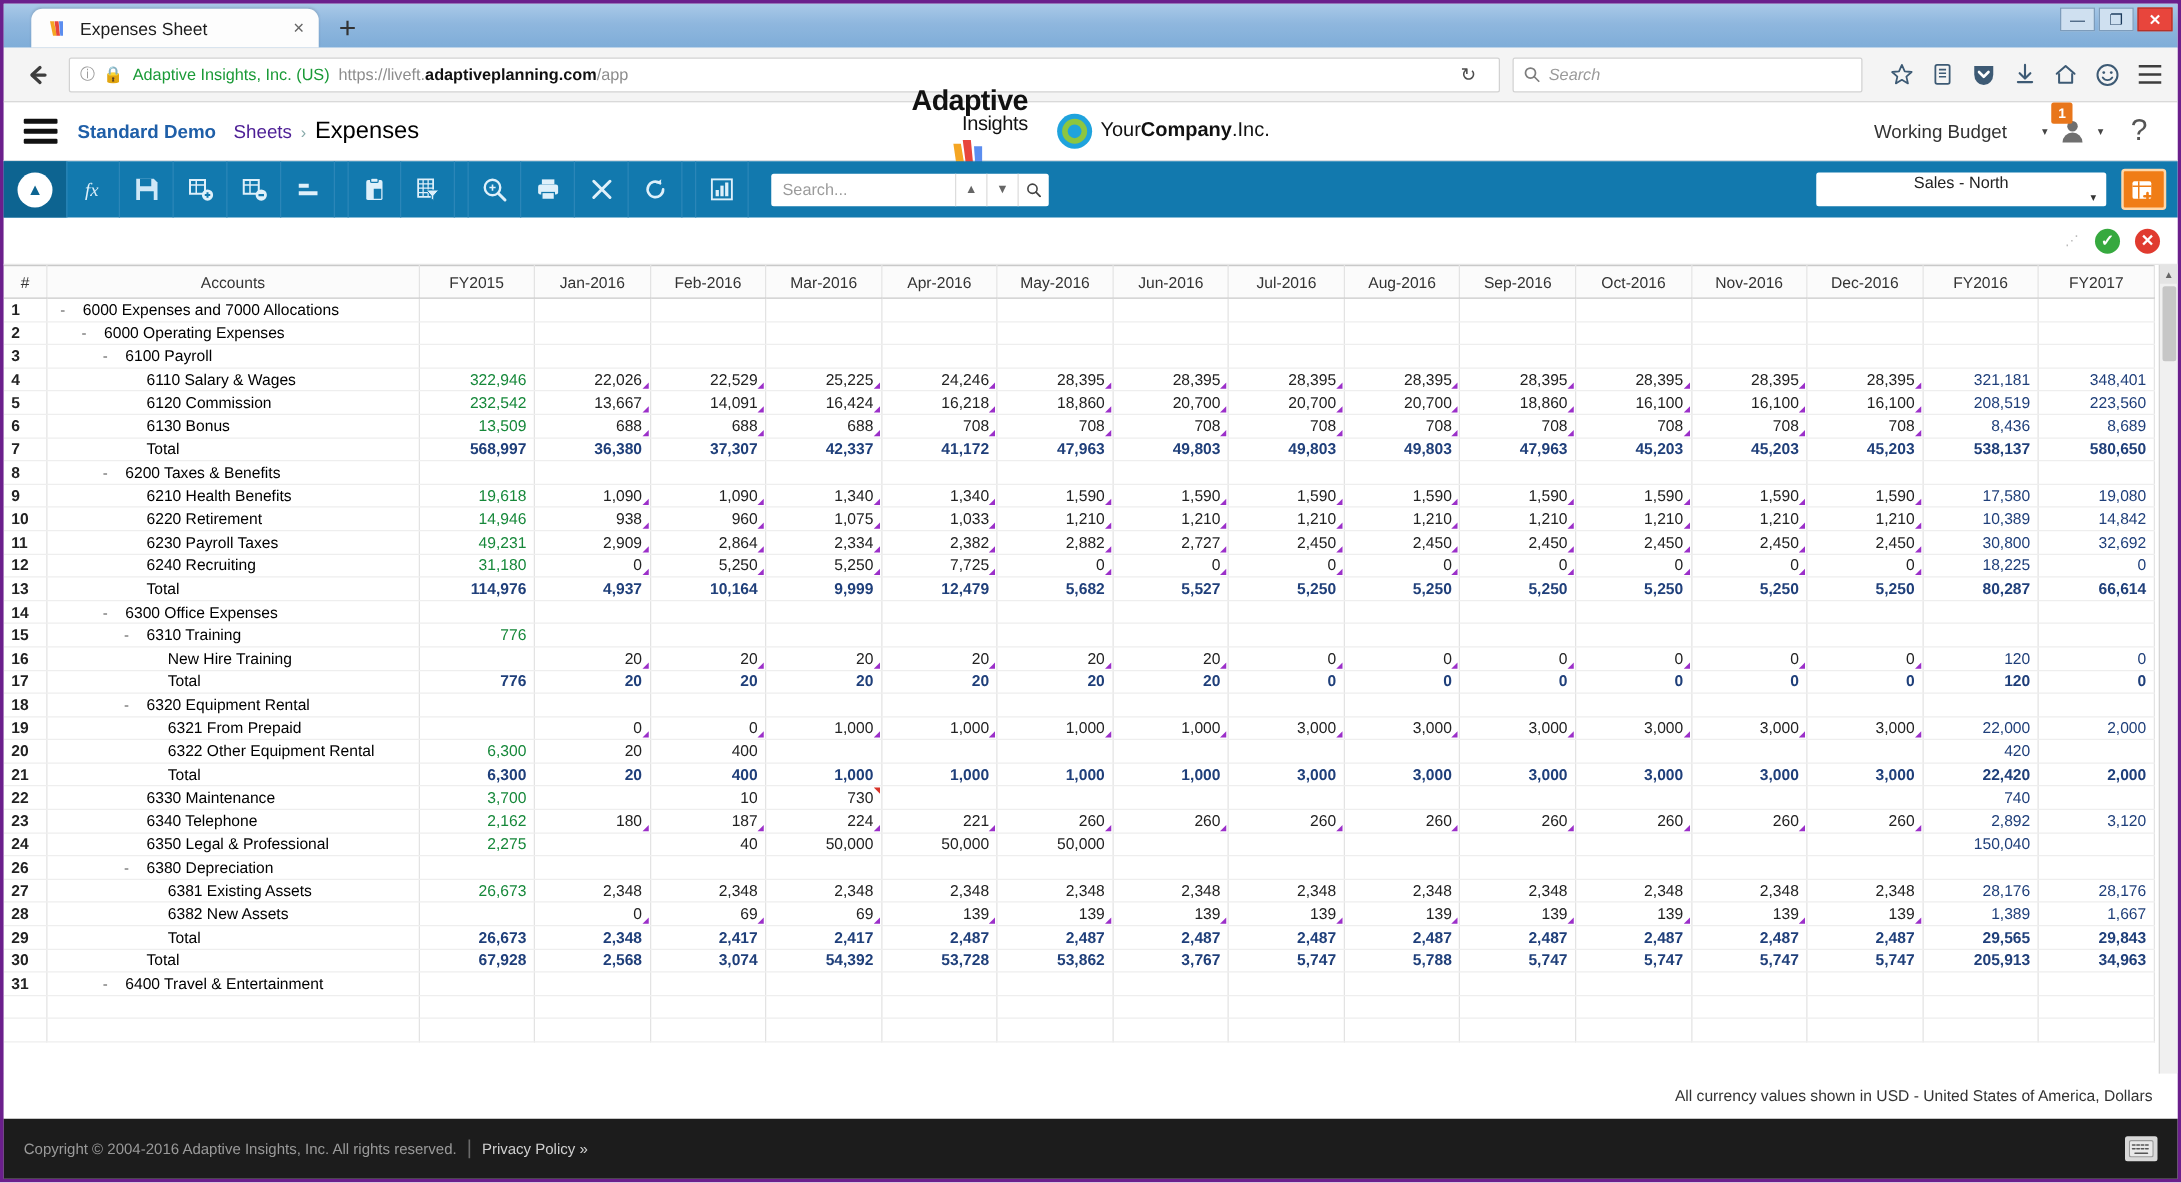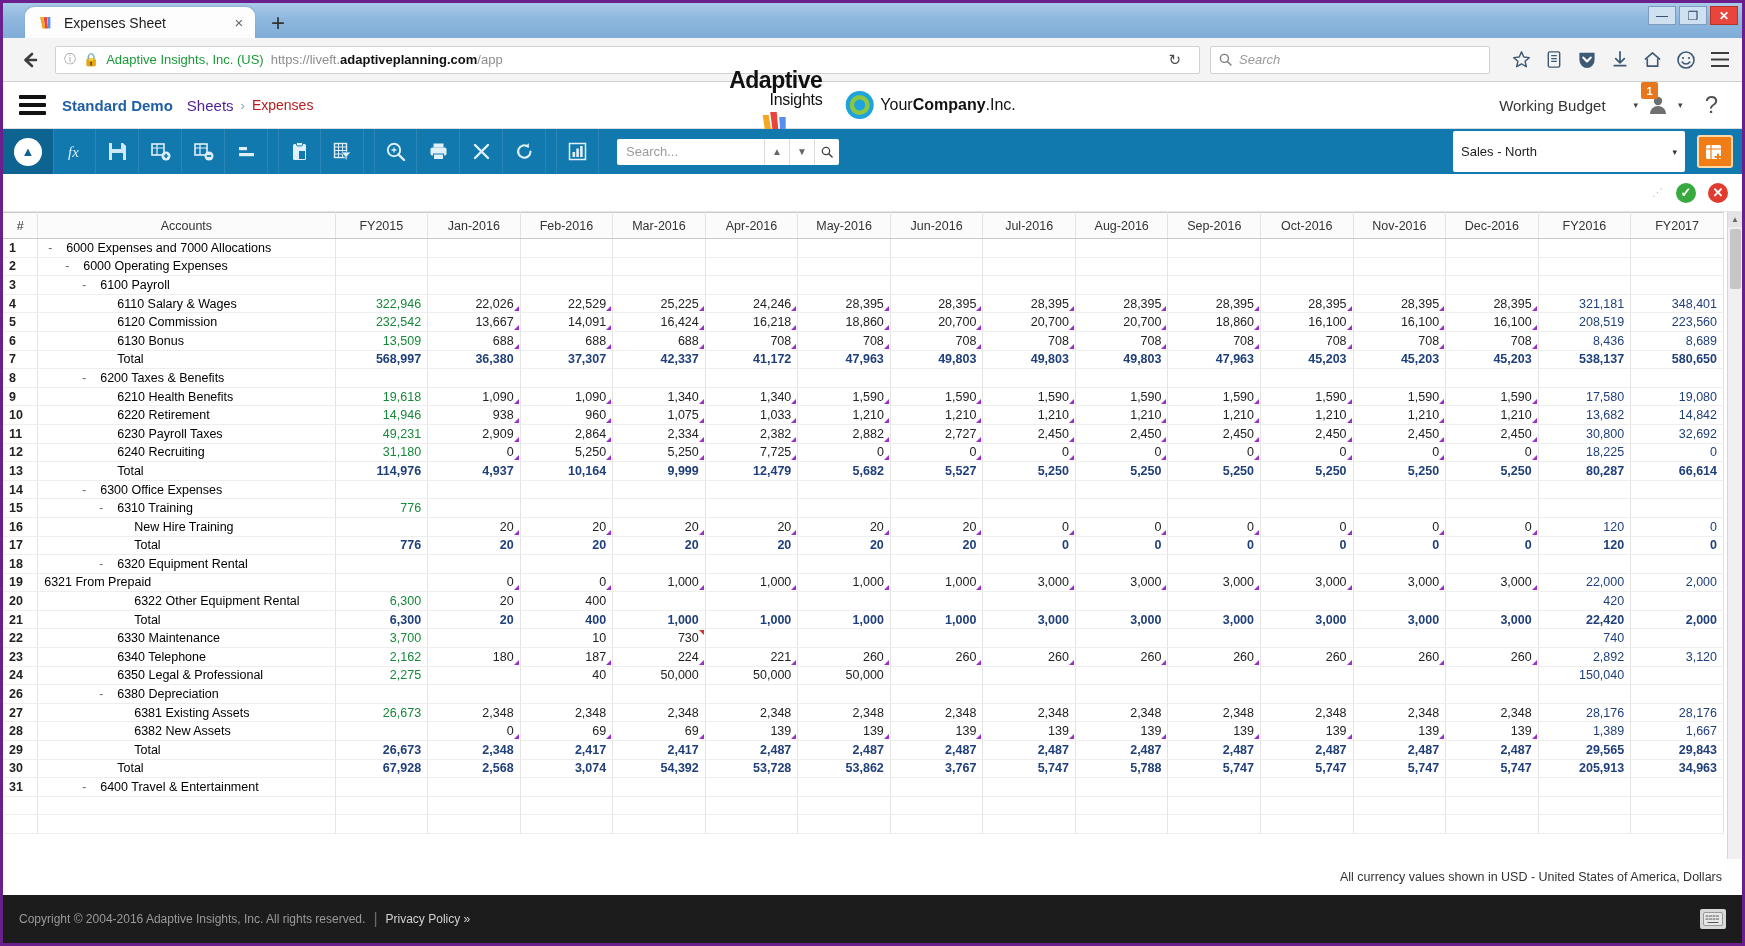--- a/index.html
+++ b/index.html
@@ -103,21 +103,21 @@
     display: flex; align-items: center; position: relative;
   }
   .hamburger { margin: 0 16px 0 16px; cursor: pointer; flex: 0 0 auto; }
   .hamburger span {
     display: block; width: 27px; height: 4px; background: #111;
     margin: 4px 0; border-radius: 1px;
   }
   .crumb-demo { font-size: 15px; font-weight: bold; color: #1f5fa8; cursor: pointer; }
   .crumb-sheets { font-size: 15px; color: #4c1d95; margin-left: 14px; cursor: pointer; }
   .crumb-sep { font-size: 13px; color: #8aa; margin: 0 7px; }
-  .crumb-cur { font-size: 14px; color: #b91c1c; }
+  .crumb-cur { font-size: 19px; color: #000000; }
   .logos {
     position: absolute; left: 50%; transform: translateX(-50%);
     display: flex; align-items: center; gap: 22px;
   }
   .ai-logo { display: flex; align-items: center; gap: 1px; flex-direction: column; }
   .ai-words { line-height: 1.0; text-align: right; }
   .ai-words .w1 { font-size: 23px; font-weight: bold; color: #111; letter-spacing: -.5px; }
   .ai-words .w2 { font-size: 16px; color: #111; letter-spacing: -.3px; }
   .yc-logo { display: flex; align-items: center; gap: 6px; }
   .yc-text { font-size: 16px; color: #111; }
@@ -174,23 +174,23 @@
   .tb-search .ctl {
     width: 25px; height: 26px; display: flex; align-items: center;
     justify-content: center; color: #666; font-size: 10px; cursor: pointer;
     border-left: 1px solid #ddd;
   }
   .tb-right {
     margin-left: auto; display: flex; align-items: center; gap: 12px;
     padding-right: 9px;
   }
   .level-select {
-    width: 232px; height: 41px; background: #fff; border-radius: 2px;
+    width: 232px; height: 27px; background: #fff; border-radius: 2px;
     display: flex; align-items: center; padding: 0 8px;
-    font-size: 13px; color: #222; cursor: pointer;
+    font-size: 13px; color: #222; cursor: pointer; flex-direction: column;
   }
   .level-select .cv { margin-left: auto; font-size: 9px; color: #333; }
   .orange-btn {
     width: 36px; height: 33px; background: #f07d16;
     border: 2px solid #ffd7a8; border-radius: 3px;
     display: flex; align-items: center; justify-content: center;
     color: #fff; cursor: pointer;
   }
 
   
@@ -779,21 +779,21 @@
               <td class="c-val v black">1,075<span class="mark"></span></td>
               <td class="c-val v black">1,033<span class="mark"></span></td>
               <td class="c-val v black">1,210<span class="mark"></span></td>
               <td class="c-val v black">1,210<span class="mark"></span></td>
               <td class="c-val v black">1,210<span class="mark"></span></td>
               <td class="c-val v black">1,210<span class="mark"></span></td>
               <td class="c-val v black">1,210<span class="mark"></span></td>
               <td class="c-val v black">1,210<span class="mark"></span></td>
               <td class="c-val v black">1,210<span class="mark"></span></td>
               <td class="c-val v black">1,210<span class="mark"></span></td>
-              <td class="c-fy v navy">13,682</td>
+              <td class="c-fy v navy">10,389</td>
               <td class="c-fy v navy">14,842</td>
             </tr>
             <tr>
               <td class="c-num">11</td>
               <td class="c-acct"><span class="acct-label" style="margin-left: 73px;">6230 Payroll Taxes</span></td>
               <td class="c-val v green">49,231</td>
               <td class="c-val v black">2,909<span class="mark"></span></td>
               <td class="c-val v black">2,864<span class="mark"></span></td>
               <td class="c-val v black">2,334<span class="mark"></span></td>
               <td class="c-val v black">2,382<span class="mark"></span></td>
@@ -936,21 +936,21 @@
               <td class="c-val v black"></td>
               <td class="c-val v black"></td>
               <td class="c-val v black"></td>
               <td class="c-val v black"></td>
               <td class="c-val v black"></td>
               <td class="c-fy v navy"></td>
               <td class="c-fy v navy"></td>
             </tr>
             <tr>
               <td class="c-num">19</td>
-              <td class="c-acct"><span class="acct-label" style=" text-align: right;">6321 From Prepaid</span></td>
+              <td class="c-acct"><span class="acct-label" style="margin-left: 90px; text-align: right;">6321 From Prepaid</span></td>
               <td class="c-val v green"></td>
               <td class="c-val v black">0<span class="mark"></span></td>
               <td class="c-val v black">0<span class="mark"></span></td>
               <td class="c-val v black">1,000<span class="mark"></span></td>
               <td class="c-val v black">1,000<span class="mark"></span></td>
               <td class="c-val v black">1,000<span class="mark"></span></td>
               <td class="c-val v black">1,000<span class="mark"></span></td>
               <td class="c-val v black">3,000<span class="mark"></span></td>
               <td class="c-val v black">3,000<span class="mark"></span></td>
               <td class="c-val v black">3,000<span class="mark"></span></td>

